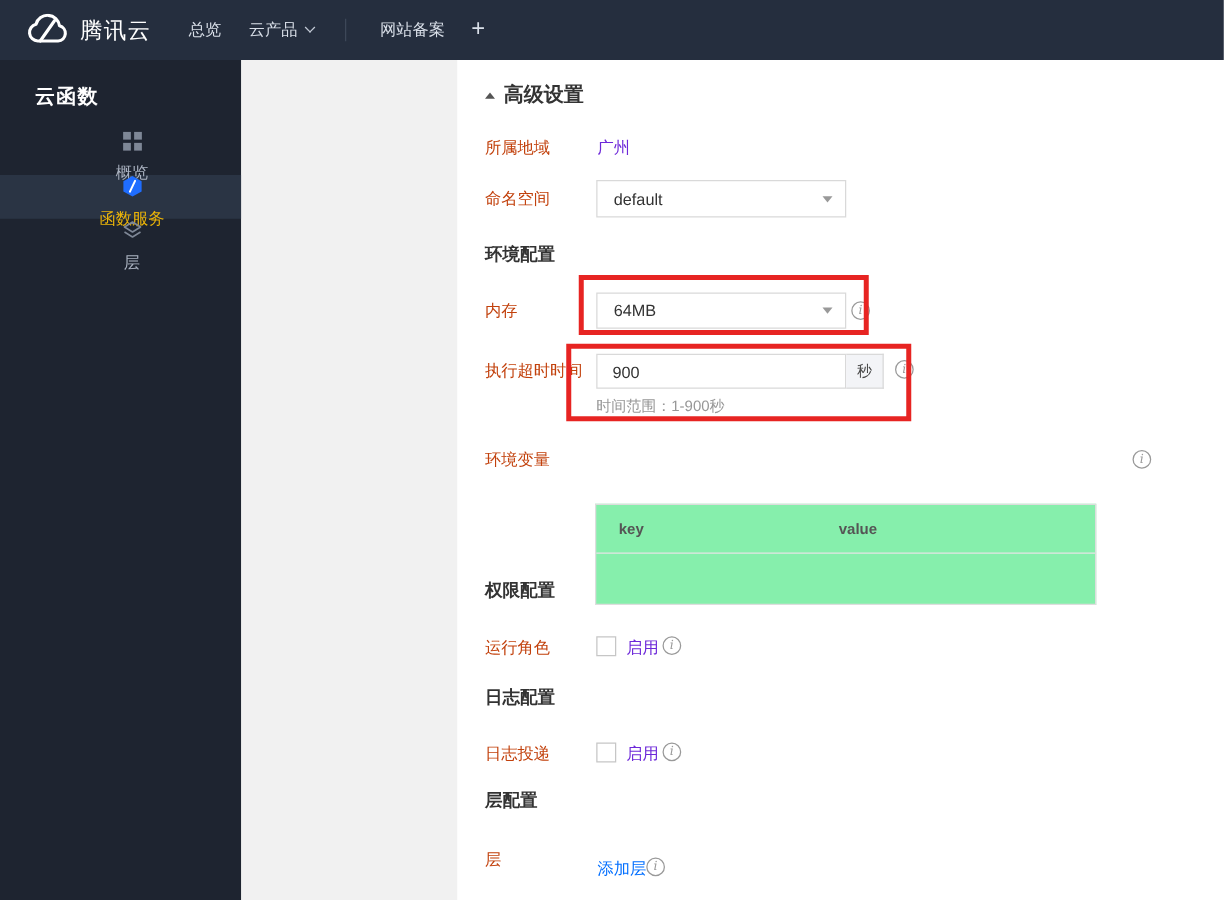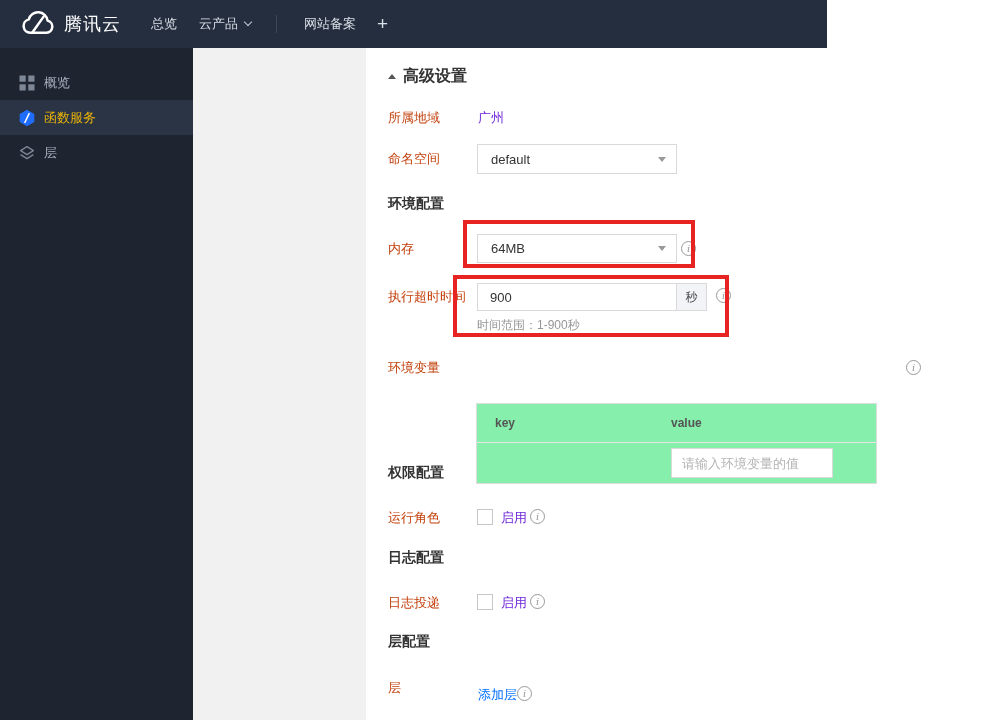--- a/index.html
+++ b/index.html
@@ -1,36 +1,36 @@
 <!DOCTYPE html>
 <html><head>
 <meta charset="utf-8">
 <style>
   * { margin:0; padding:0; box-sizing:border-box; }
   html,body { width:985px; height:720px; }
   body { font-family:"Liberation Sans","DejaVu Sans",sans-serif; background:#fff; }
   .page { position:relative; width:985px; height:720px; overflow:hidden; background:#fff; }
 
   
-  .navbar { position:absolute; left:0; top:0; width:827px; height:48px; background:#252e3e;
+  .navbar { position:absolute; left:0; top:0; width:979px; height:48px; background:#252e3e;
             display:flex; align-items:center; padding-left:20px; }
   .brand { display:flex; align-items:center; gap:8px; cursor:pointer; }
   .brand-name { color:#ffffff; font-size:18px; font-weight:500; letter-spacing:1px; }
   .nav-item { color:#d9dfe8; font-size:13px; cursor:pointer; display:flex; align-items:center; }
   .nav-caret { width:6px; height:6px; border-right:1.5px solid #c3cad6; border-bottom:1.5px solid #c3cad6;
                transform:rotate(45deg); margin-left:7px; margin-top:-4px; }
   .nav-divider { width:1px; height:18px; background:#3d4758; margin:0 27px 0 25px; }
   .nav-plus { color:#d9dfe8; font-size:19px; font-weight:400; cursor:pointer; }
 
   
   .sidebar { position:absolute; left:0; top:48px; width:193px; height:672px; background:#1e2430; }
   .sidebar-title { padding:19px 0 0 28px; color:#ffffff; font-size:16px; font-weight:bold; letter-spacing:1px; }
   .side-list { margin-top:17px; }
   .side-item { height:35px; display:flex; align-items:center; padding-left:18px; gap:8px;
-               font-size:13px; color:#aab2c0; cursor:pointer; }
+               font-size:13px; color:#aab2c0; cursor:pointer;flex-direction:column; }
   .side-item.active { background:#2a3444; color:#eab308; }
   .side-icon { width:18px; height:18px; display:inline-flex; align-items:center; justify-content:center; }
 
   
   .gray-col { position:absolute; left:193px; top:48px; width:173px; height:672px; background:#f1f1f1; }
 
   
   .main { position:absolute; left:366px; top:48px; width:619px; height:672px; background:#fff; }
   .lbl { position:absolute; font-size:13px; color:#c2410c; line-height:15px; }
   .val { position:absolute; font-size:13px; color:#6d28d9; line-height:15px; }
@@ -86,20 +86,21 @@
     <div class="nav-item" style="margin-left:22px;">
       <span>云产品</span>
       <span class="nav-caret"></span>
     </div>
     <div class="nav-divider"></div>
     <div class="nav-item">网站备案</div>
     <div class="nav-plus" style="margin-left:21px;">+</div>
   </header>
 
   <aside class="sidebar">
+    <div class="sidebar-title">云函数</div>
     <div class="side-list">
       <div class="side-item">
         <span class="side-icon">
           <svg width="16" height="16" viewBox="0 0 16 16">
             <rect x="0.5" y="0.5" width="6.2" height="6.2" fill="#7e8796"></rect>
             <rect x="9.3" y="0.5" width="6.2" height="6.2" fill="#7e8796"></rect>
             <rect x="0.5" y="9.3" width="6.2" height="6.2" fill="#7e8796"></rect>
             <rect x="9.3" y="9.3" width="6.2" height="6.2" fill="#7e8796"></rect>
           </svg>
         </span>
@@ -161,21 +162,20 @@
     <div class="hint" style="left:111px; top:270px;">时间范围：1-900秒</div>
     <div class="red-box" style="left:87px; top:227px; width:276px; height:62px;"></div>
 
     <div class="lbl" style="left:22px; top:312px;">环境变量</div>
     <div class="env-table">
       <div class="env-head">
         <span class="c1">key</span>
         <span class="c2">value</span>
       </div>
       <div class="env-body">
-        <input style="left: 194px; width: 162px;" type="text" placeholder="请输入环境变量的值">
       </div>
     </div>
     <span class="info" style="left:540px; top:312px;"></span>
 
     <div class="sec" style="left:22px; top:416px;">权限配置</div>
     <div class="lbl" style="left:22px; top:462px;">运行角色</div>
     <span class="cbx" style="left:111px; top:461px;"></span>
     <div class="val" style="left:135px; top:462px;">启用</div>
     <span class="info" style="left:164px; top:461px;"></span>
 

